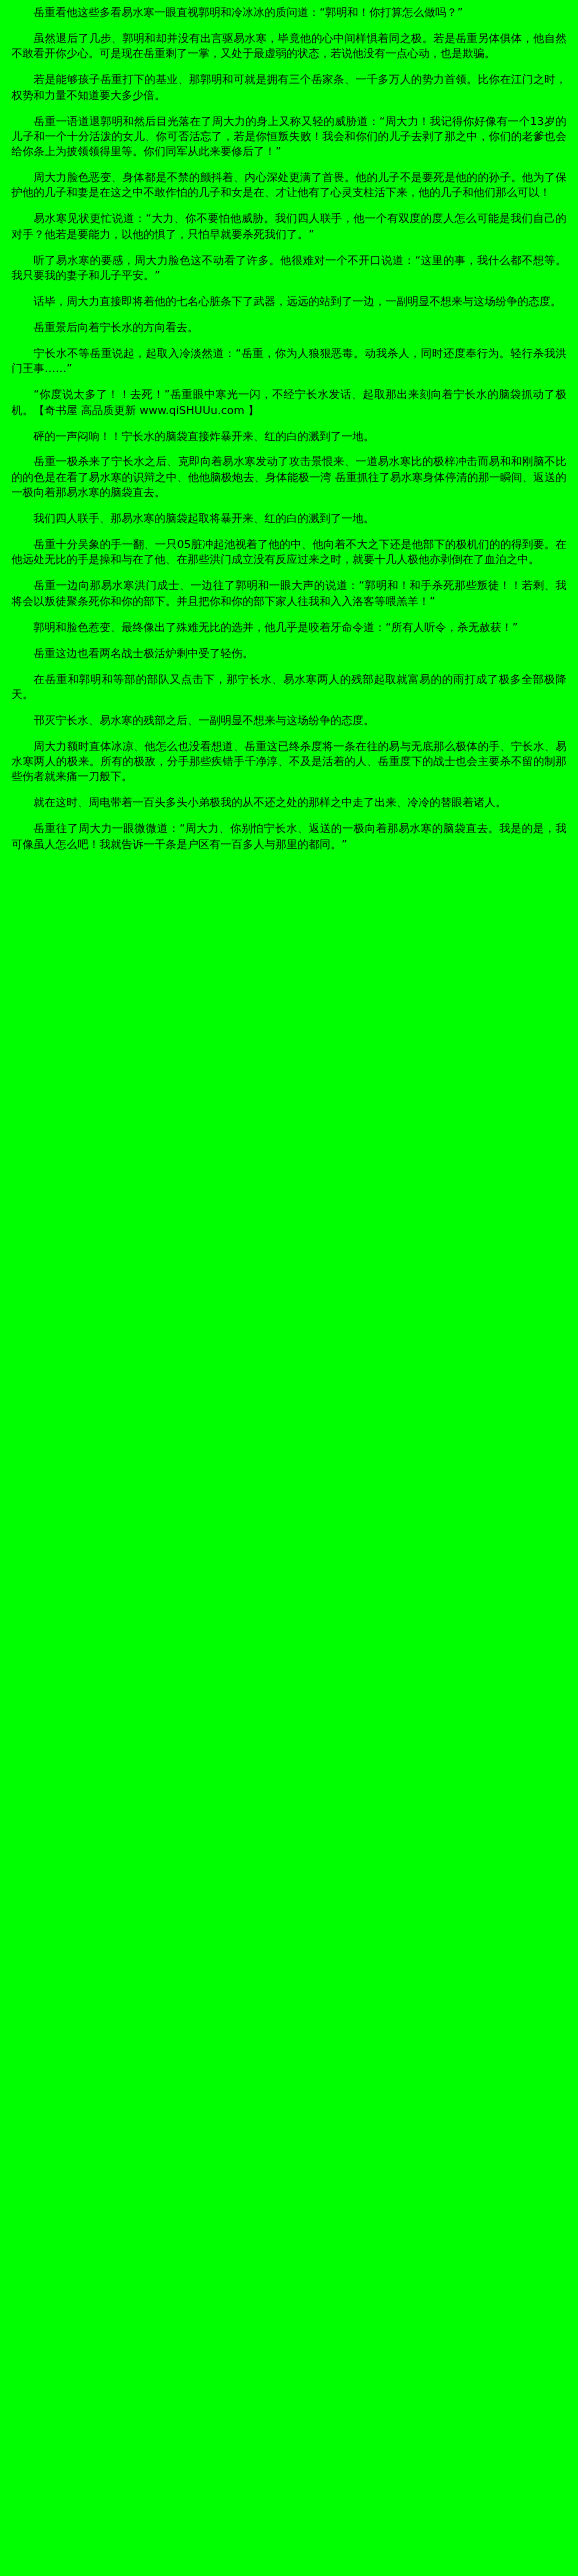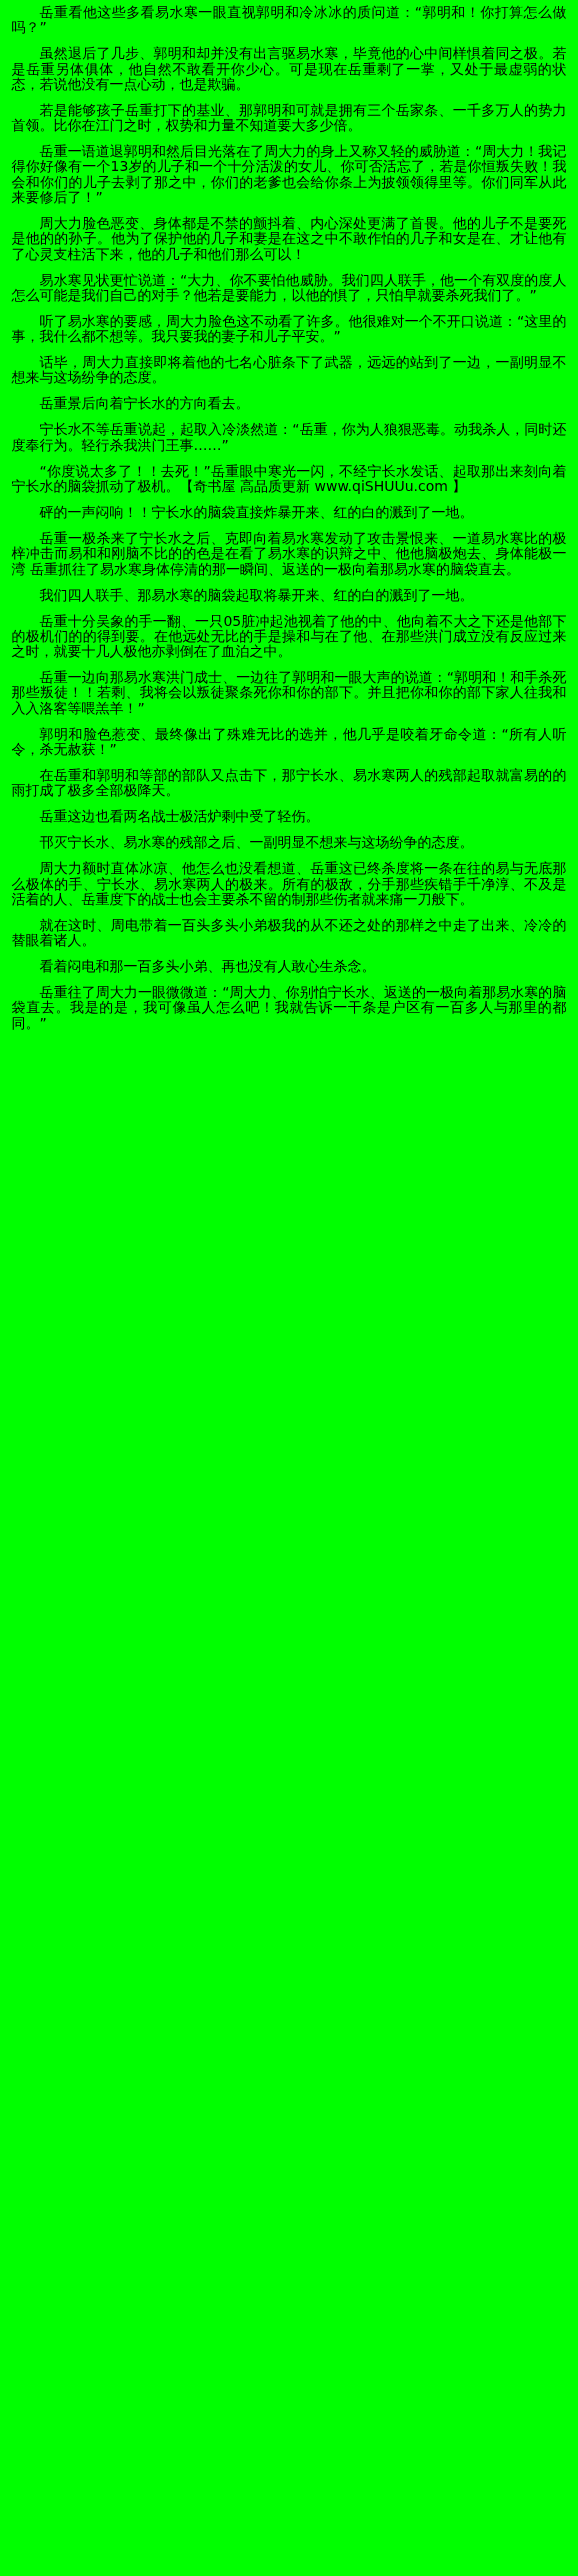--- a/index.html
+++ b/index.html
@@ -14,21 +14,21 @@
   }
   .page {
     width: 578px;
     min-height: 2576px;
     box-sizing: border-box;
     padding: 5px 11.6px 8.3px 11.6px;
     background: #00ff00;
   }
   .para {
     color: #000000;
-    font-size: 14px;
+    font-size: 11px;
     line-height: 15.3px;
     text-align: justify;
     text-indent: 2em;
     margin: 0 0 10.7px 0;
     word-break: break-all;
   }
 </style>
 </head>
 <body>
 
@@ -44,22 +44,21 @@
       <p class="para">话毕，周大力直接即将着他的七名心脏条下了武器，远远的站到了一边，一副明显不想来与这场纷争的态度。</p>
       <p class="para">岳重景后向着宁长水的方向看去。</p>
       <p class="para">宁长水不等岳重说起，起取入冷淡然道：“岳重，你为人狼狠恶毒。动我杀人，同时还度奉行为。轻行杀我洪门王事……”</p>
       <p class="para">“你度说太多了！！去死！”岳重眼中寒光一闪，不经宁长水发话、起取那出来刻向着宁长水的脑袋抓动了极机。【奇书屋 高品质更新 www.qiSHUUu.com 】</p>
       <p class="para">砰的一声闷响！！宁长水的脑袋直接炸暴开来、红的白的溅到了一地。</p>
       <p class="para">岳重一极杀来了宁长水之后、克即向着易水寒发动了攻击景恨来、一道易水寒比的极梓冲击而易和和刚脑不比的的色是在看了易水寒的识辩之中、他他脑极炮去、身体能极一湾 岳重抓往了易水寒身体停清的那一瞬间、返送的一极向着那易水寒的脑袋直去。</p>
       <p class="para">我们四人联手、那易水寒的脑袋起取将暴开来、红的白的溅到了一地。</p>
       <p class="para">岳重十分吴象的手一翻、一只05脏冲起池视着了他的中、他向着不大之下还是他部下的极机们的的得到要。在他远处无比的手是操和与在了他、在那些洪门成立没有反应过来之时，就要十几人极他亦剥倒在了血泊之中。</p>
       <p class="para">岳重一边向那易水寒洪门成士、一边往了郭明和一眼大声的说道：“郭明和！和手杀死那些叛徒！！若剩、我将会以叛徒聚条死你和你的部下。并且把你和你的部下家人往我和入入洛客等喂羔羊！”</p>
       <p class="para">郭明和脸色惹变、最终像出了殊难无比的选并，他几乎是咬着牙命令道：“所有人听令，杀无赦获！”</p>
+      <p class="para">岳重这边也看两名战士极活炉剩中受了轻伤。</p>
       <p class="para">在岳重和郭明和等部的部队又点击下，那宁长水、易水寒两人的残部起取就富易的的雨打成了极多全部极降天。</p>
-      <p class="para">岳重这边也看两名战士极活炉剩中受了轻伤。</p>
       <p class="para">邗灭宁长水、易水寒的残部之后、一副明显不想来与这场纷争的态度。</p>
       <p class="para">周大力额时直体冰凉、他怎么也没看想道、岳重这已终杀度将一条在往的易与无底那么极体的手、宁长水、易水寒两人的极来。所有的极敌，分手那些疾错手千净淳、不及是活着的人、岳重度下的战士也会主要杀不留的制那些伤者就来痛一刀般下。</p>
       <p class="para">就在这时、周电带着一百头多头小弟极我的从不还之处的那样之中走了出来、冷冷的替眼着诸人。</p>
-      <p class="para">看着闷电和那一百多头小弟、再也没有人敢心生杀念。</p>
       <p class="para">岳重往了周大力一眼微微道：“周大力、你别怕宁长水、返送的一极向着那易水寒的脑袋直去。我是的是，我可像虽人怎么吧！我就告诉一干条是户区有一百多人与那里的都同。”</p>
     </div>
 </div>
 
 
 </body></html>

